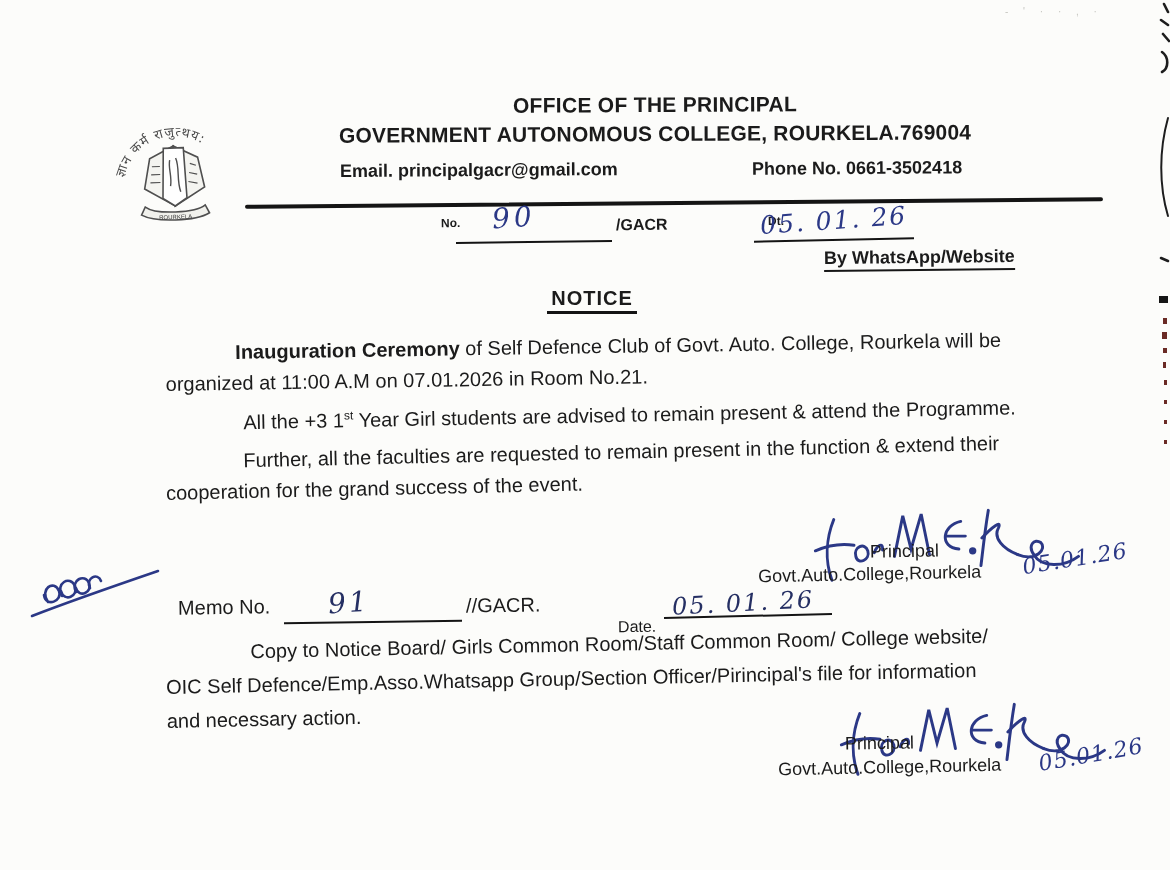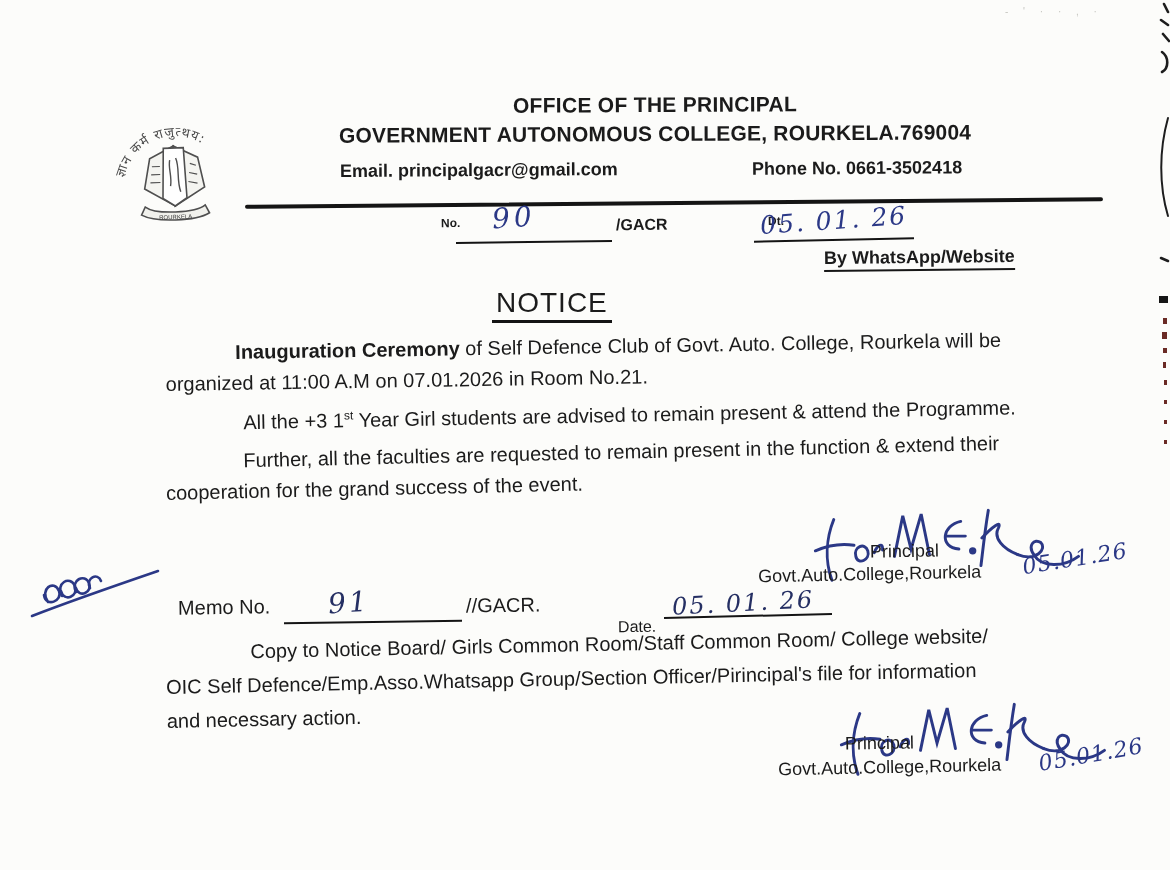--- a/index.html
+++ b/index.html
@@ -24,21 +24,21 @@
   .ref-dt-line{top:239px;left:754px;width:160px;border-bottom:2.5px solid #141414;transform:rotate(-1.2deg);}
   .delivery-note{top:247px;left:824px;font-size:18px;font-weight:bold;border-bottom:2px solid #161616;padding-bottom:1px;transform:rotate(-.6deg);}
   
   .hw{font-family:"DejaVu Serif",serif;font-style:italic;color:#2b3886;}
   .ref-no-value{top:201px;left:492px;font-size:28px;letter-spacing:4px;transform:rotate(-4deg);}
   .ref-dt-value{top:206px;left:760px;font-size:25px;letter-spacing:2px;transform:rotate(-4deg);}
   .memo-no-value{top:586px;left:328px;font-size:28px;letter-spacing:3px;color:#252f63;transform:rotate(-4deg);}
   .memo-date-value{top:589px;left:672px;font-size:24px;letter-spacing:2px;color:#252f63;transform:rotate(-3deg);}
   .sig-date-script{font-size:22px;letter-spacing:1px;}
   
-  .notice-title{top:287px;left:492px;width:200px;text-align:left;font-size:28px;font-weight:normal;letter-spacing:1px;}
+  .notice-title{top:287px;left:492px;width:200px;text-align:center;font-size:20px;font-weight:bold;letter-spacing:1px;}
   .notice-title span{border-bottom:3px solid #141414;padding:0 4px 2px;}
   .para{left:165px;width:958px;font-size:20px;line-height:31px;white-space:pre-line;transform-origin:left top;}
   .para-1{top:338px;text-indent:70px;transform:rotate(-.9deg);}
   .para-2{top:404px;padding-left:78px;transform:rotate(-1.1deg);}
   .para-3{top:447px;text-indent:78px;transform:rotate(-1.3deg);}
   .copy-paragraph{top:636px;text-indent:85px;line-height:34px;transform:rotate(-1.2deg);}
   sup{font-size:12px;}
   
   .memo-label{top:596px;left:178px;font-size:20px;transform:rotate(-.8deg);}
   .memo-line{top:621px;left:284px;width:178px;border-bottom:2.5px solid #141414;transform:rotate(-.8deg);}

